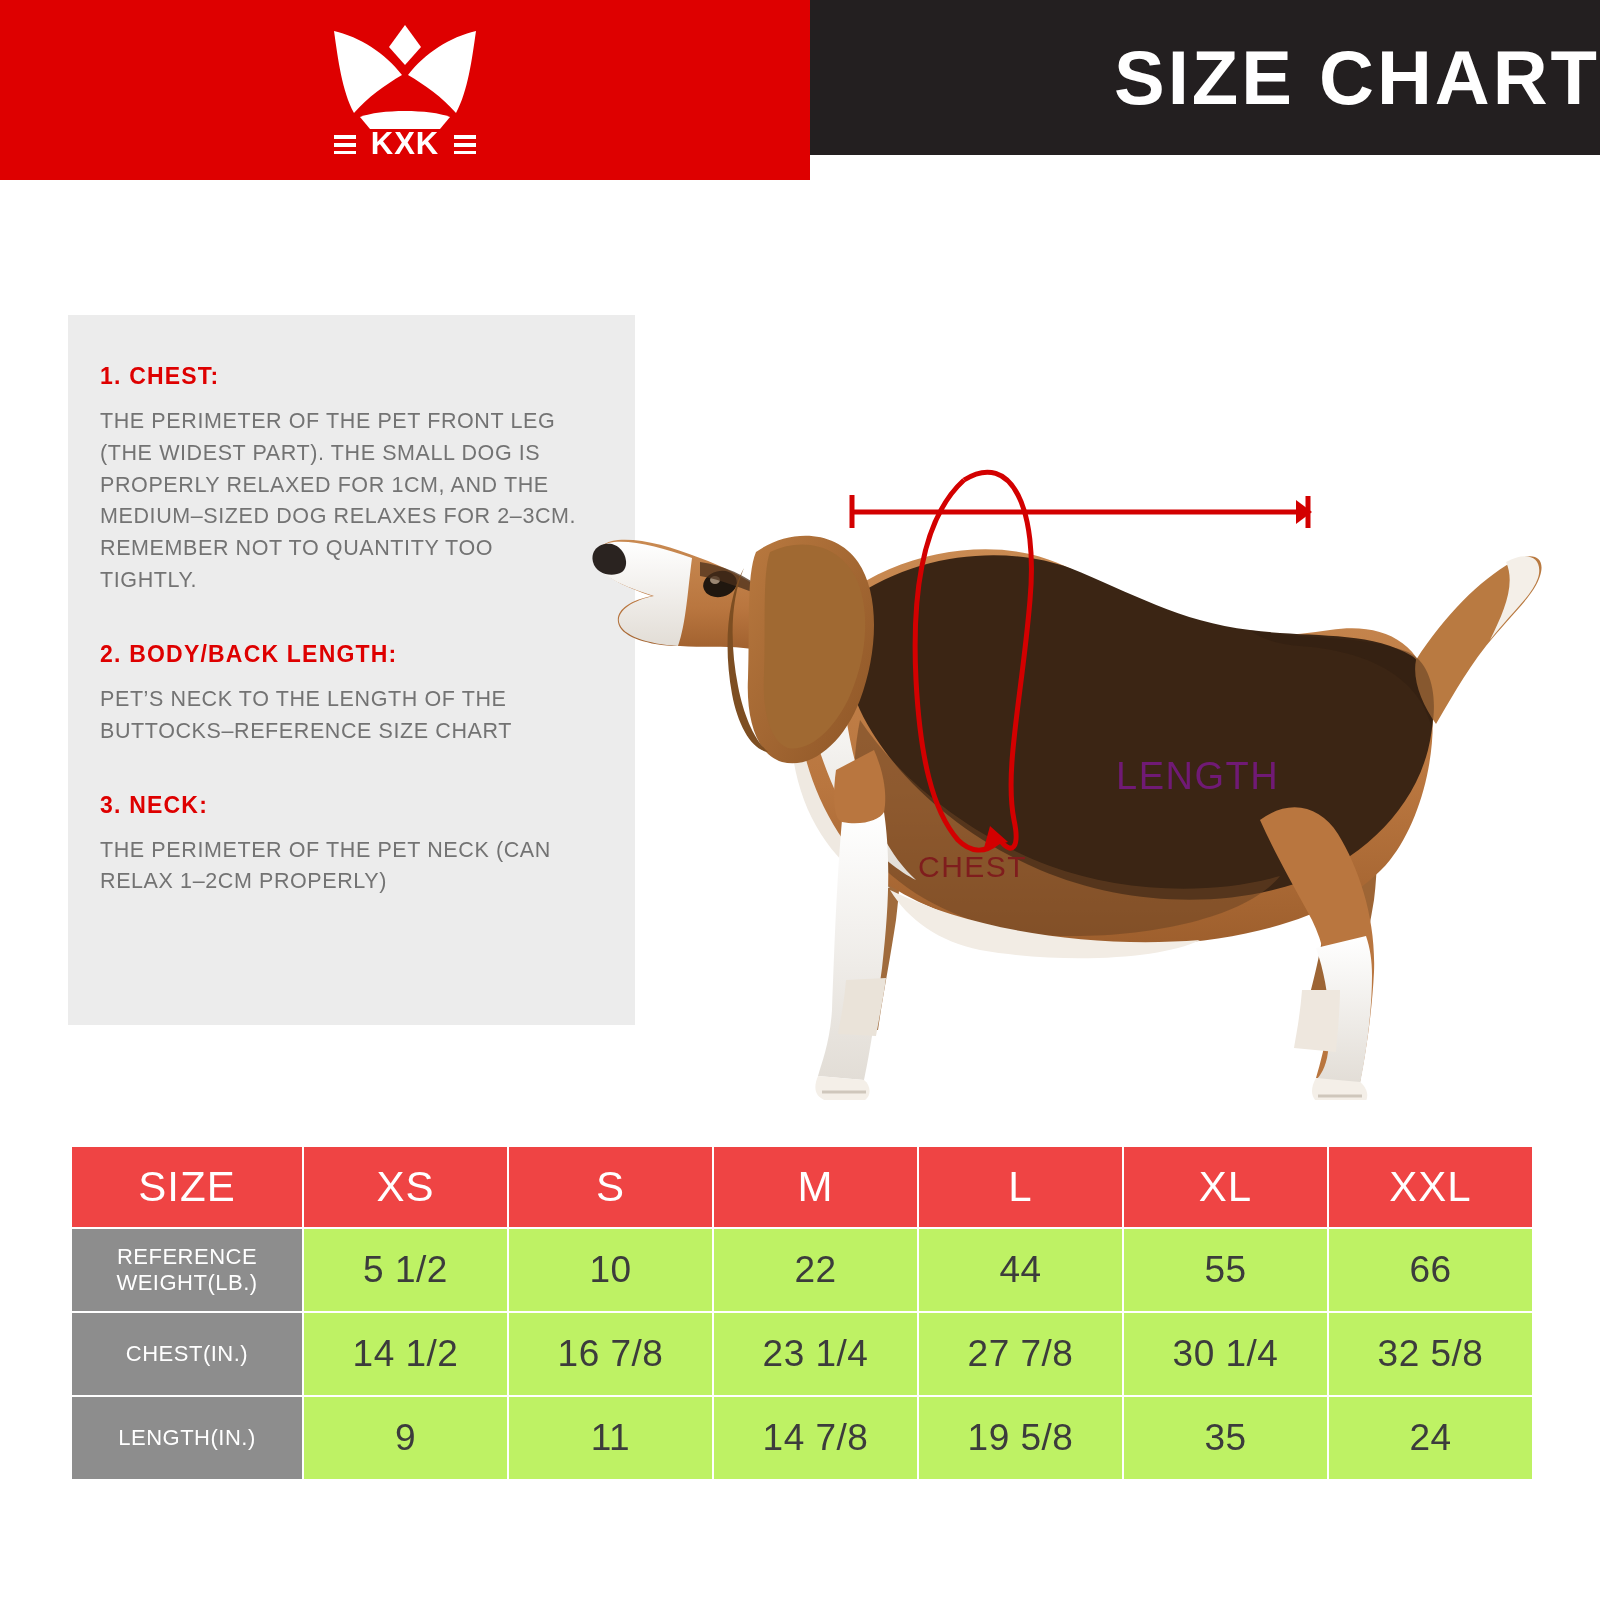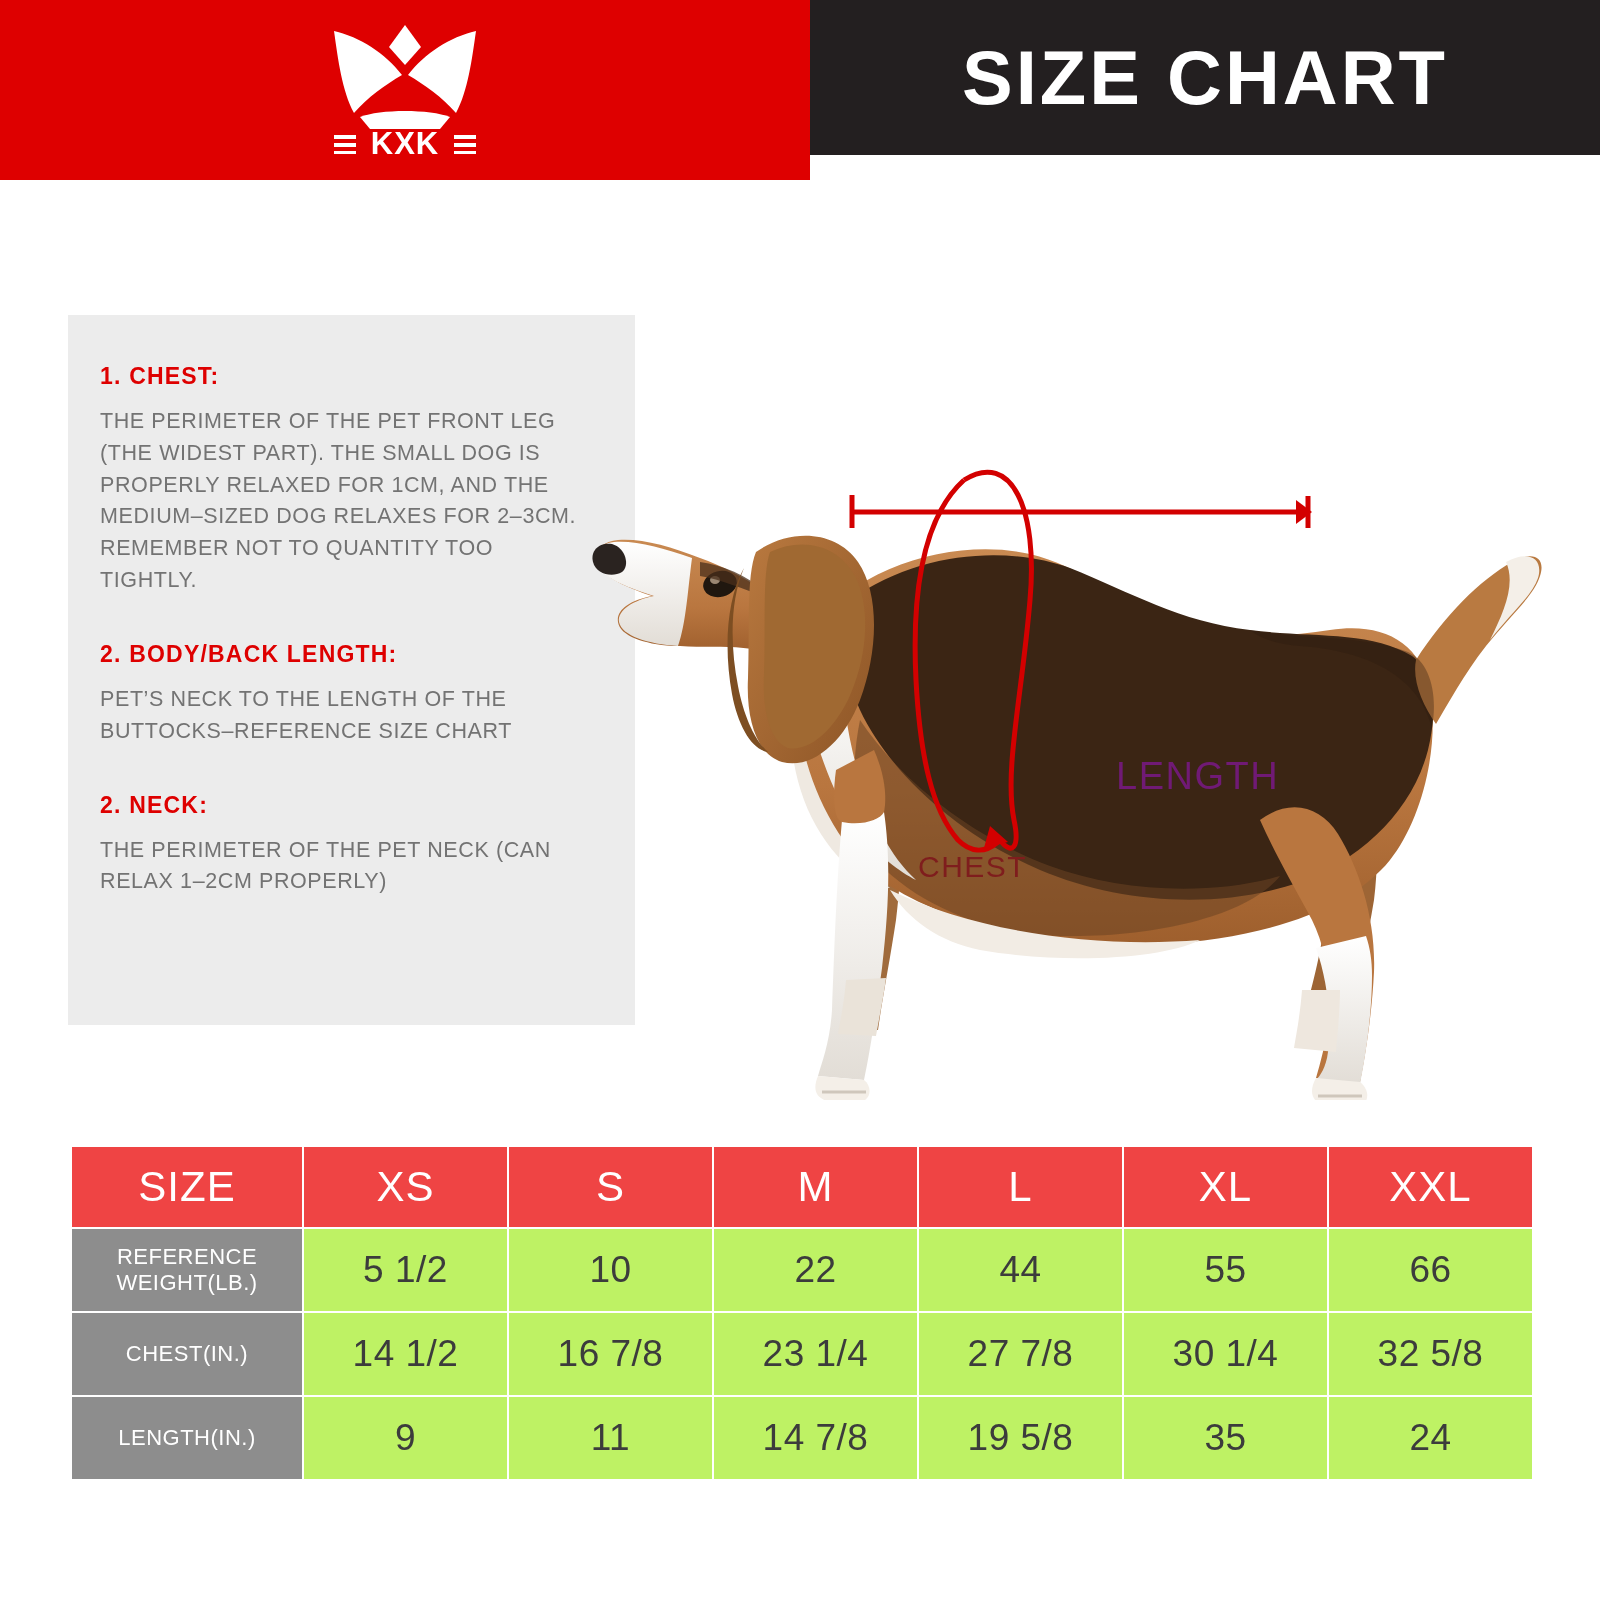--- a/index.html
+++ b/index.html
@@ -12,21 +12,21 @@
   .page { position: relative; width: 1600px; height: 1600px; background:#fff; }
 
   
   .header { position: relative; width: 1600px; height: 155px; display: flex; }
   .header-left {
     width: 810px; height: 180px; background: #de0000;
     display: flex; align-items: center; justify-content: center;
   }
   .header-right {
     width: 790px; height: 155px; background: #231f20;
-    display: flex; align-items: center; justify-content: center;
+    display: flex; align-items: center; justify-content: flex-end;
   }
   .chart-title {
     color: #ffffff; font-size: 76px; font-weight: bold;
     letter-spacing: 3px; line-height: 1;
     font-family: "Liberation Sans", sans-serif;
   }
   .logo-wrap { width: 230px; height: 130px; position: relative; }
 
   
   .info-panel {
@@ -136,21 +136,21 @@
       <div class="info-head">1. CHEST:</div>
       <div class="info-body">THE PERIMETER OF THE PET FRONT LEG (THE WIDEST PART). THE SMALL DOG IS PROPERLY RELAXED FOR 1CM, AND THE MEDIUM–SIZED DOG RELAXES FOR 2–3CM. REMEMBER NOT TO QUANTITY TOO TIGHTLY.</div>
     </div>
 
     <div class="info-block blk2">
       <div class="info-head">2. BODY/BACK LENGTH:</div>
       <div class="info-body">PET’S NECK TO THE LENGTH OF THE BUTTOCKS–REFERENCE SIZE CHART</div>
     </div>
 
     <div class="info-block blk3">
-      <div class="info-head">2. NECK:</div>
+      <div class="info-head">3. NECK:</div>
       <div class="info-body">THE PERIMETER OF THE PET NECK  (CAN RELAX 1–2CM PROPERLY)</div>
     </div>
   </div>
 
   <div class="dog-area">
 
     <svg class="dog-svg" width="1010" height="800" viewBox="0 0 1010 800">
       <defs>
         <linearGradient id="bodyTan" x1="0" y1="0" x2="0" y2="1">
           <stop offset="0%" stop-color="#c98a52"></stop>

